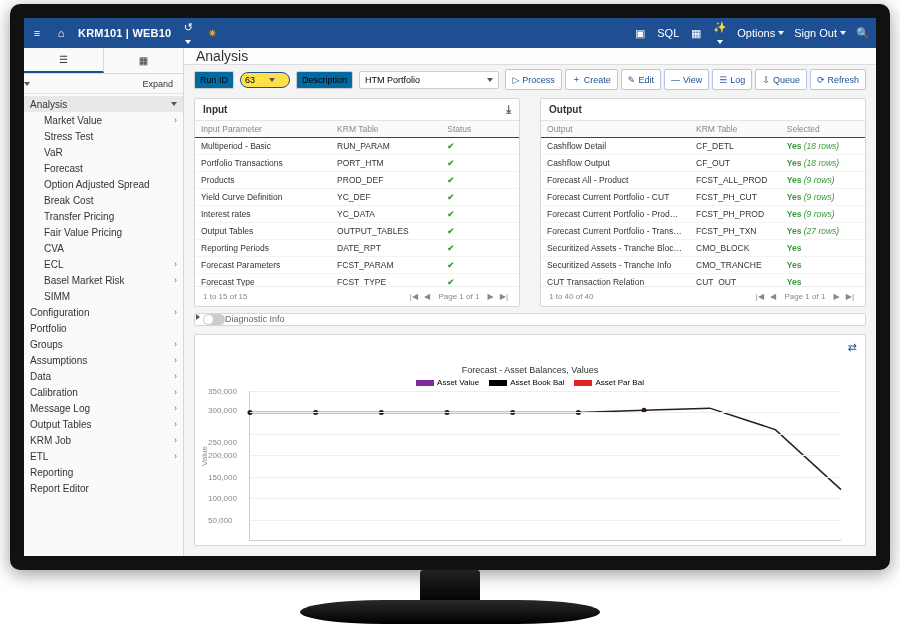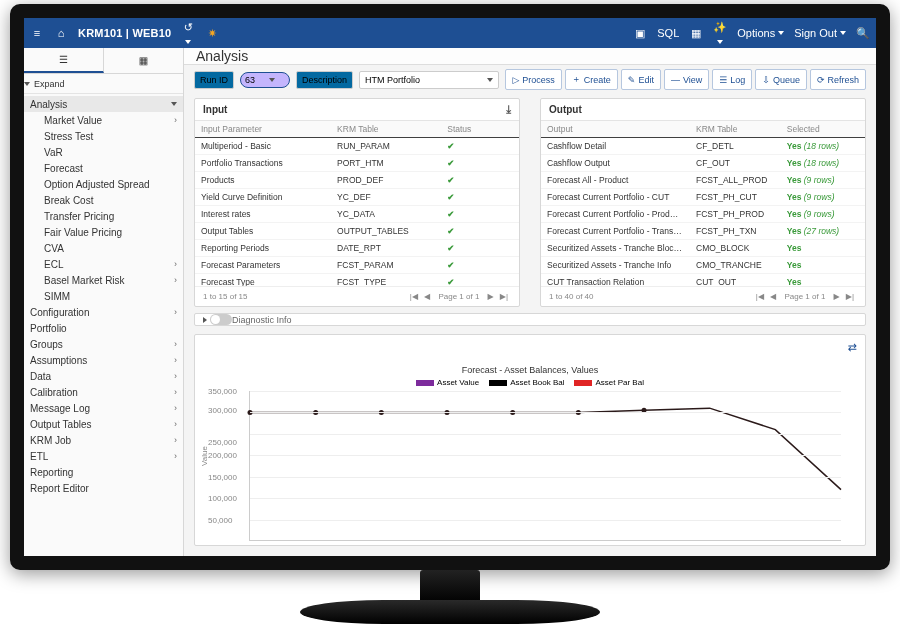--- a/index.html
+++ b/index.html
@@ -32,41 +32,41 @@
   .body { flex:1; display:flex; overflow:hidden; }
 
   
   .sidebar { width:160px; border-right:1px solid #d7d7d7; display:flex; flex-direction:column;
     font-size:10px; color:#333; background:#fafafa; overflow:hidden; }
   .side-tabs { height:26px; display:flex; border-bottom:1px solid #d7d7d7; }
   .side-tabs .tab { flex:1; display:flex; align-items:center; justify-content:center;
     border-right:1px solid #d7d7d7; cursor:pointer; }
   .side-tabs .tab:last-child{ border-right:none;}
   .side-tabs .tab.active { border-bottom:2px solid #1e4f93; }
-  .expand-row { height:20px; display:flex; align-items:center; justify-content:flex-start;
+  .expand-row { height:20px; display:flex; align-items:center; justify-content:space-between;
     padding-right:10px; border-bottom:1px solid #e4e4e4; gap:4px; font-size:9px; cursor:pointer;}
   .chev { width:0;height:0;border-left:3px solid transparent;border-right:3px solid transparent;display:inline-block;}
   .chev.down{border-top:4px solid #555;}
   .chev.right{border-top:3px solid transparent;border-bottom:3px solid transparent;border-left:4px solid #555;}
   .tree { flex:1; overflow-y:auto; padding:2px 0 10px; }
   .tree .row { height:16px; display:flex; align-items:center; padding-left:6px; padding-right:6px;
     cursor:pointer; }
   .tree .row.sel { background:#e8e8e8; }
   .tree .row .lbl { flex:1; white-space:nowrap; overflow:hidden; text-overflow:ellipsis;}
   .tree .row.child .lbl { padding-left:14px; }
   .tree .row .arr { font-size:9px; color:#666;}
 
   
   .main { flex:1; display:flex; flex-direction:column; background:#f4f4f4; overflow:hidden;}
   .main-h1 { height:30px; display:flex; align-items:center; padding:0 12px;
     font-size:14px; color:#333; border-bottom:1px solid #ddd; background:#fdfdfd;}
   .controls { height:30px; display:flex; align-items:center; gap:6px; padding:4px 10px;
     font-size:9px; }
   .ctl-lbl { padding:3px 5px; border:1px solid #ccc; background:#0369a1; border-radius:2px;}
-  .ctl-sel { padding:2px 4px; border:1px solid #1e4f93; background:#c4b5fd; border-radius:8px;
+  .ctl-sel { padding:2px 4px; border:1px solid #1e4f93; background:#fde047; border-radius:8px;
     display:flex; align-items:center; gap:14px; cursor:pointer; min-width:50px;}
   .ctl-txt { flex:1; padding:3px 5px; border:1px solid #ccc; background:#fff; border-radius:2px;
     display:flex; align-items:center; gap:14px;}
   .ctl-txt .val{flex:1;}
   .tool-btns { display:flex; gap:3px; }
   .tbtn { padding:3px 6px; border:1px solid #b6c7df; color:#1e4f93; background:#fff;
     border-radius:2px; cursor:pointer; display:flex; align-items:center; gap:3px; font-size:9px;}
   .tbtn .ic{font-size:9px;}
 
   .panels { display:flex; gap:20px; padding:4px 10px; }
@@ -82,21 +82,21 @@
     white-space:nowrap; overflow:hidden; text-overflow:ellipsis;}
   .ok { color:#3a9a3a; font-weight:bold;}
   .yes { color:#3a9a3a;}
   .yes .rows{ font-style:italic;}
   .tbl-scroll{ max-height:165px; overflow:hidden;}
   .panel-f { height:20px; border-top:1px solid #eee; display:flex; align-items:center;
     justify-content:space-between; padding:0 8px; color:#888; font-size:8px;}
   .panel-f .pager span{margin:0 3px; cursor:pointer;}
 
   .diag { margin:2px 10px 6px; height:20px; border:1px solid #d7d7d7; background:#fff;
-    border-radius:2px; display:flex; align-items:center; font-size:9px; padding:0 8px; 
+    border-radius:2px; display:flex; align-items:flex-start; font-size:9px; padding:0 1px; 
     color:#666; }
   .toggle { width:22px; height:11px; border-radius:6px; background:#ccc; position:relative;}
   .toggle::after{content:"";position:absolute;left:1px;top:1px;width:9px;height:9px;border-radius:50%;background:#fff;}
 
   
   .chart-wrap { margin:2px 10px 10px; border:1px solid #d7d7d7; background:#fff;
     border-radius:2px; padding:8px 8px 4px; position:relative;}
   .chart-sync{position:absolute; right:8px; top:6px; color:#1e4f93; cursor:pointer; font-size:11px;}
   .chart-title{ text-align:center; font-size:9px; color:#333; margin-bottom:3px;margin-top:22px;}
   .legend{ display:flex; justify-content:center; gap:10px; font-size:8px; margin-bottom:4px;}

